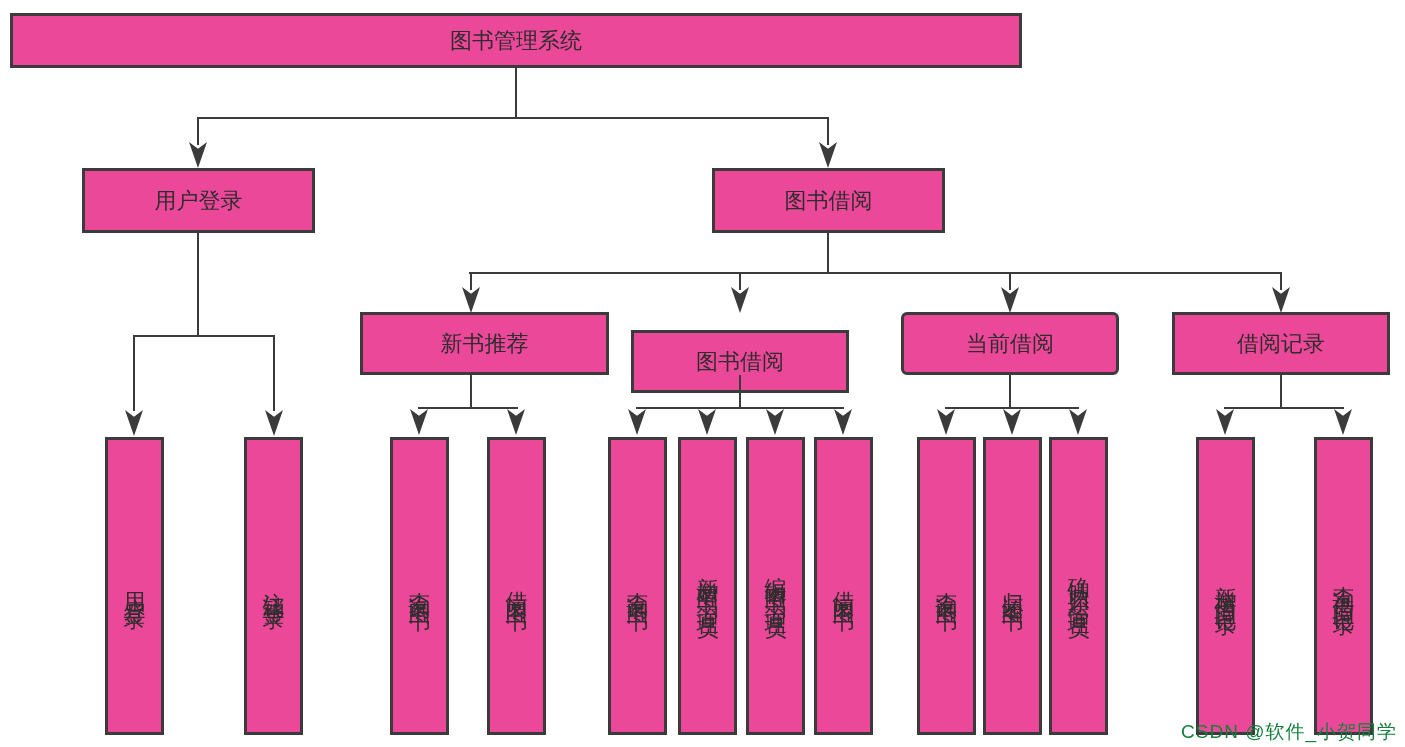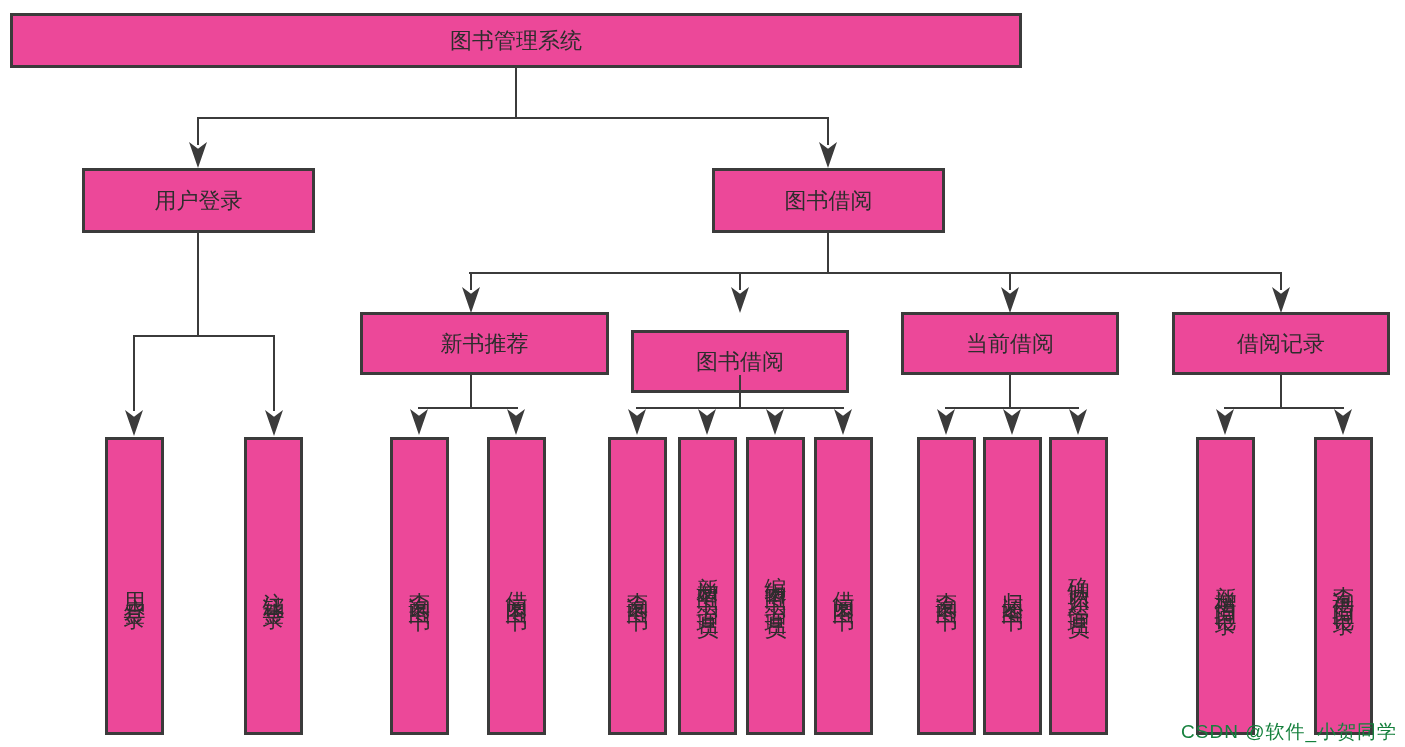--- a/index.html
+++ b/index.html
@@ -86,21 +86,21 @@
   <div class="arrow" style="left:731px;  top:287px;"></div>
   <div class="arrow" style="left:1001px; top:287px;"></div>
   <div class="arrow" style="left:1272px; top:287px;"></div>
 
   <div class="box hbox" style="left:360px; top:312px; width:249px; height:63px;">
     <span>新书推荐</span>
   </div>
   <div class="box hbox" style="left:631px; top:330px; width:218px; height:63px;">
     <span>图书借阅</span>
   </div>
-  <div class="box hbox" style="left:901px; top:312px; width:218px; height:63px;">
+  <div class="box hbox" style="left:901px; top:312px; width:218px; height:63px;border-radius:6px;">
     <span>当前借阅</span>
   </div>
   <div class="box hbox" style="left:1172px; top:312px; width:218px; height:63px;text-align:right;">
     <span>借阅记录</span>
   </div>
 
   <div class="line" style="left:470px; top:375px; width:2px;  height:34px;"></div>
   <div class="line" style="left:418px; top:407px; width:100px; height:2px;"></div>
   <div class="arrow" style="left:410px; top:409px;"></div>
   <div class="arrow" style="left:507px; top:409px;"></div>

